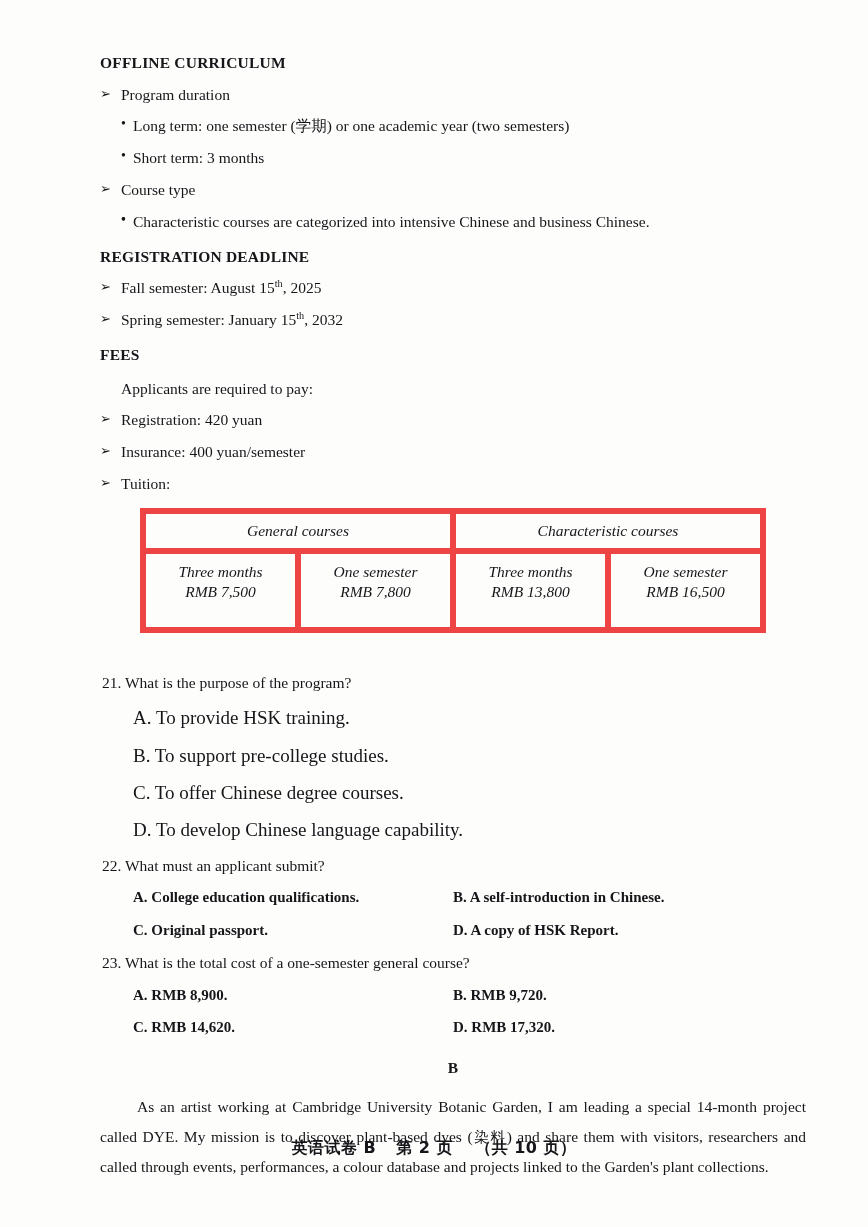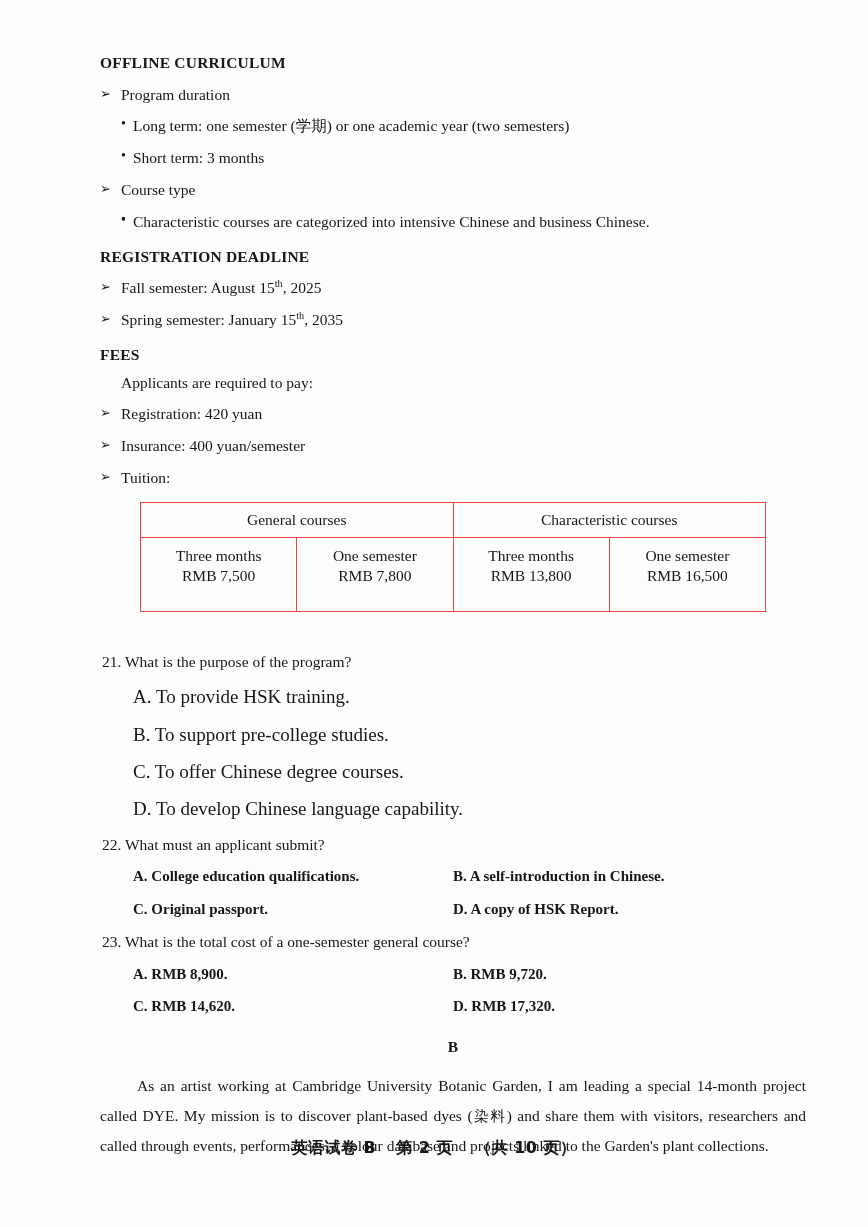--- a/index.html
+++ b/index.html
@@ -84,26 +84,27 @@
   .fee-table-wrap {
     margin: 14px 0 0 40px;
     width: 626px;
   }
   table.fee-table {
     border-collapse: collapse;
     width: 626px;
     table-layout: fixed;
   }
   table.fee-table td {
-    border: 1px solid #ef4444;
+    border: 6px solid #ef4444;
     text-align: center;
     font-size: 15.5px;
     line-height: 1.26;
     padding: 6px 2px;
     vertical-align: middle;
+    font-style: italic;
   }
   table.fee-table td.hdr { padding: 7px 2px 8px; }
   table.fee-table td.cell { padding: 8px 2px 26px; }
   .cell-l1 { display: block; }
   .cell-l2 { display: block; }
 
   
   .qblock { margin-top: 0; }
   .question {
     font-size: 15.5px;
@@ -198,24 +199,24 @@
 
     <div class="sect-head" style="margin-top:16px;">REGISTRATION DEADLINE</div>
 
     <div class="arrow-item">
       <span class="marker">➢</span>
       <span>Fall semester: August 15</span><sup>th</sup><span>, 2025</span>
     </div>
 
     <div class="arrow-item">
       <span class="marker">➢</span>
-      <span>Spring semester: January 15</span><sup>th</sup><span>, 2035</span>
-    </div>
-
-    <div class="sect-head" style="margin-top:16px;margin-bottom:8px;">FEES</div>
+      <span>Spring semester: January 15</span><sup>th</sup><span>, 2032</span>
+    </div>
+
+    <div class="sect-head" style="margin-top:16px;margin-bottom:14px;">FEES</div>
 
     <div class="plain-indent">Applicants are required to pay:</div>
 
     <div class="arrow-item">
       <span class="marker">➢</span>
       <span>Registration: 420 yuan</span>
     </div>
 
     <div class="arrow-item">
       <span class="marker">➢</span>

